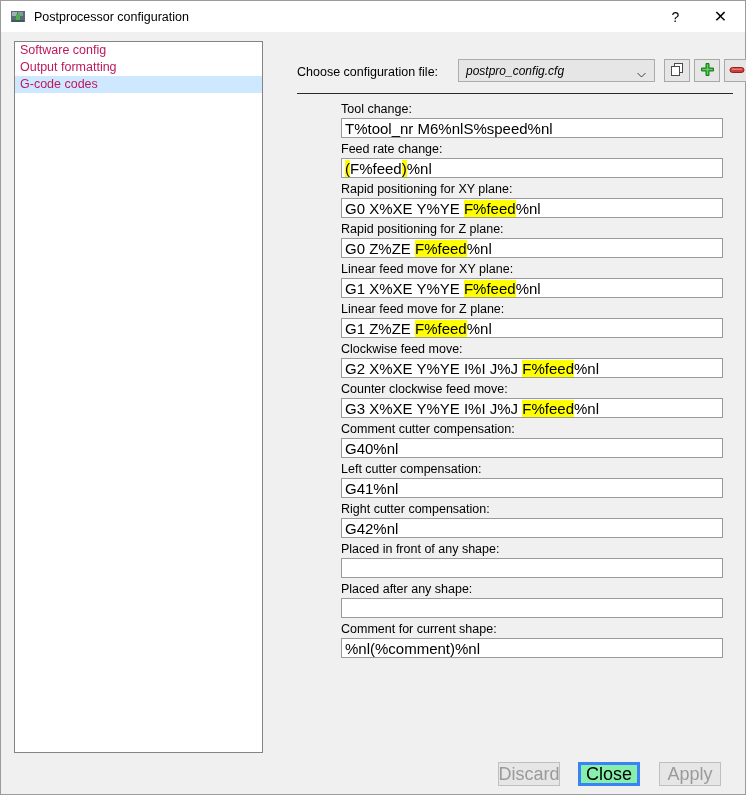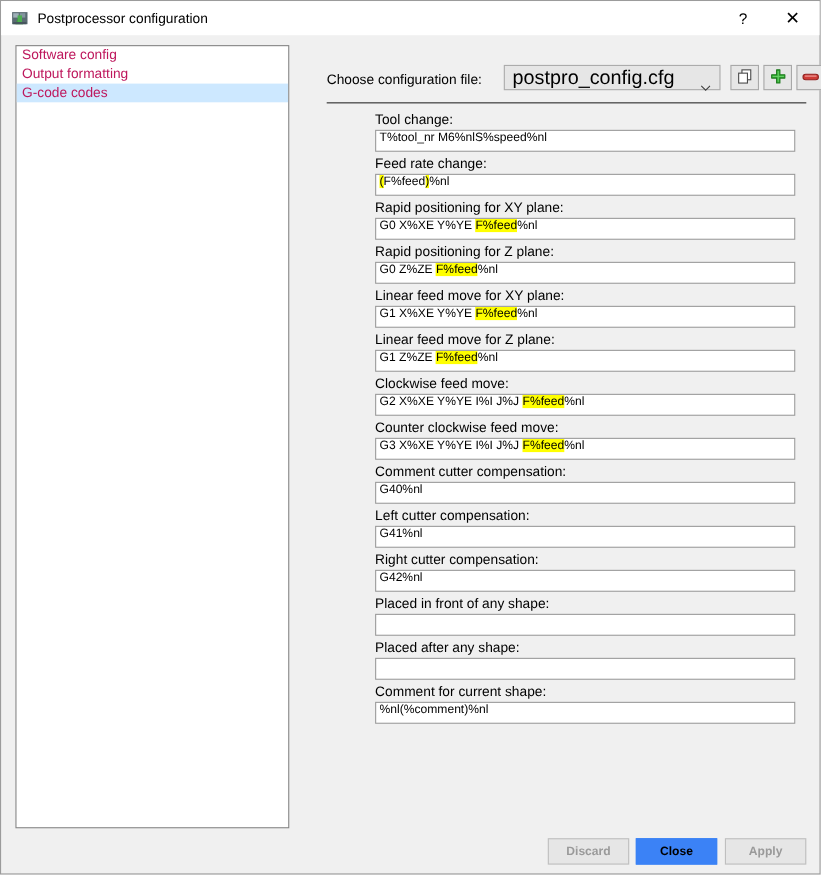--- a/index.html
+++ b/index.html
@@ -112,22 +112,23 @@
     left: 161px;
     top: 0px;
     width: 197px;
     height: 23px;
     background: #e6e6e6;
     border: 1px solid #acacac;
     box-sizing: border-box;
     display: flex;
     align-items: center;
     padding-left: 7px;
-    font-size: 18px;
-    color: #000;
+    font-size: 12px;
+    color: #000;
+    font-style: italic;
   }
   #cfgselect .caret {
     position: absolute;
     right: 8px;
     top: 7px;
     width: 9px;
     height: 6px;
   }
   .iconbtn {
     position: absolute;
@@ -166,54 +167,53 @@
     color: #000;
     white-space: nowrap;
   }
   .field-input {
     width: 382px;
     height: 20px;
     background: #ffffff;
     border: 1px solid #9a9a9a;
     box-sizing: border-box;
     display: flex;
-    align-items: flex-start;
+    align-items: center;
     padding: 0 3px;
-    font-size: 11px;
+    font-size: 15px;
     color: #000;
     white-space: pre;
     overflow: hidden;
   }
   .field-input .hl { background: #ffff00; }
   
   #footer {
     position: absolute;
     left: 0;
     top: 758px;
     width: 746px;
     height: 36px;
   }
   .btn {
     position: absolute;
     top: 3px;
-    width: 74px;
+    width: 62px;
     height: 24px;
     box-sizing: border-box;
     display: flex;
     align-items: center;
     justify-content: center;
-    font-size: 11px;
+    font-size: 18px;
     background: #e6e6e6;
     border: 1px solid #bfbfbf;
     color: #9a9a9a;
-    font-weight: bold;
   }
   .btn.enabled {
-    background: #3b82f6;
-    border: 1px solid #3b82f6;
+    background: #86efac;
+    border: 3px solid #3b82f6;
     color: #000;
   }
   #btn-discard { left: 497px; }
   #btn-close   { left: 577px; }
   #btn-apply   { left: 658px; }
 </style>
 </head>
 <body>
 
 <div id="window">

